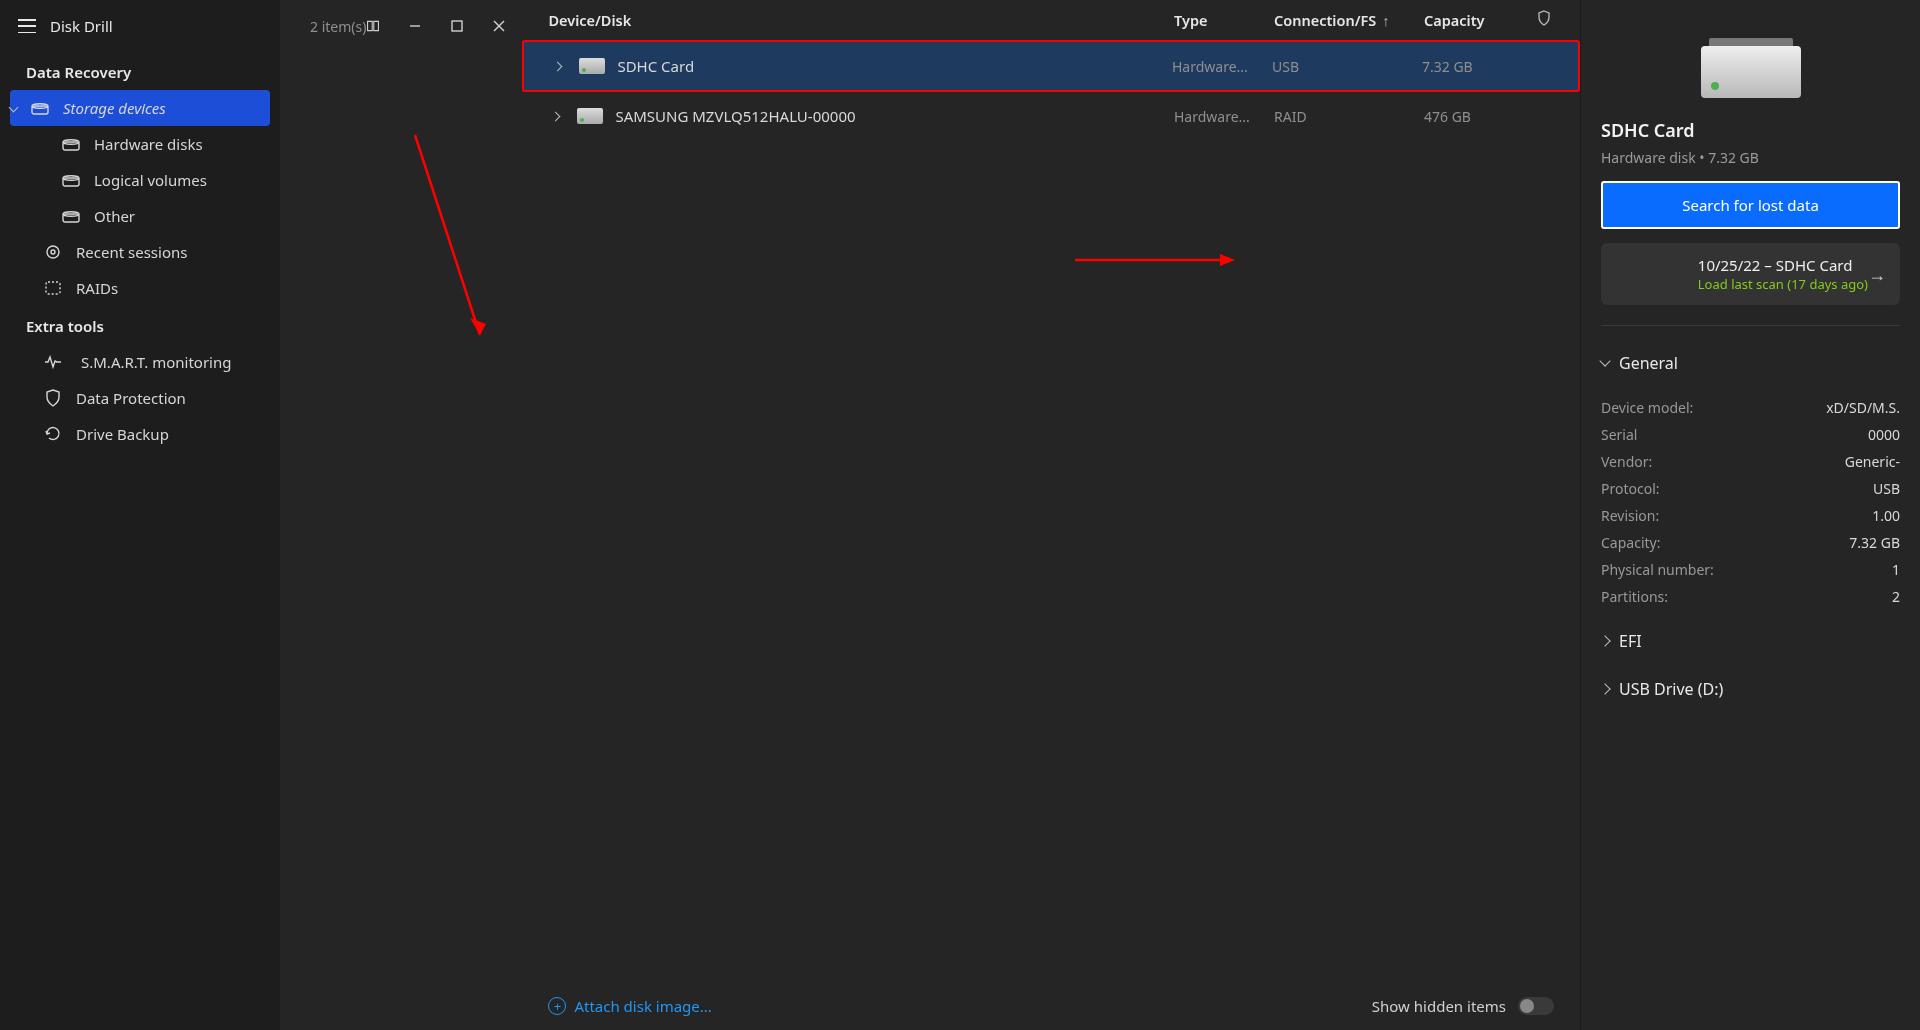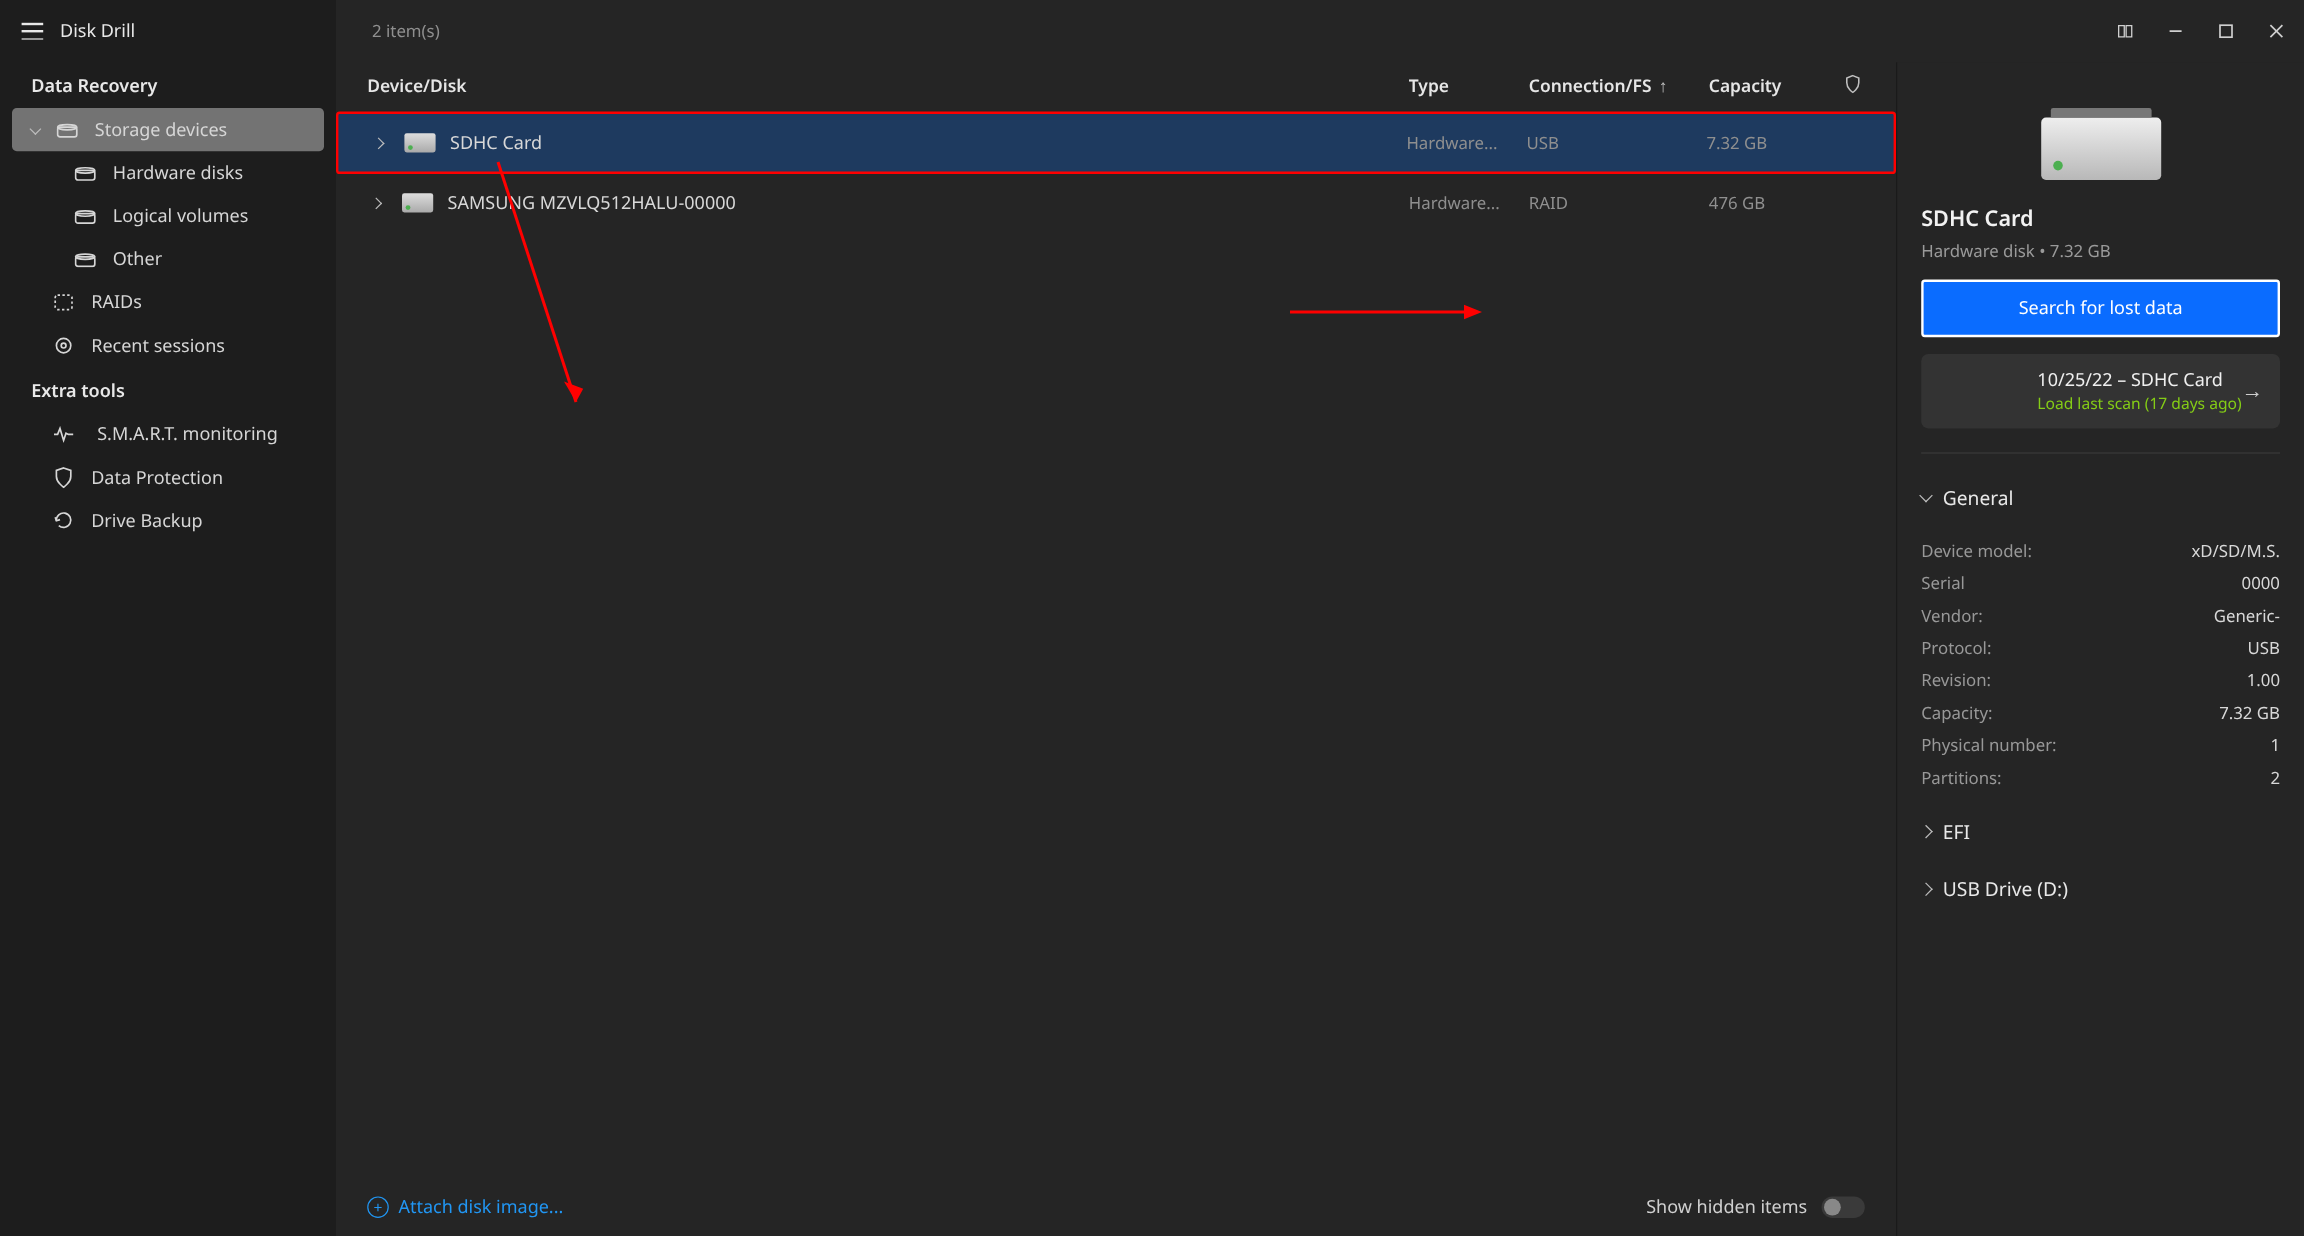--- a/index.html
+++ b/index.html
@@ -41,24 +41,25 @@
 .nav-item {
   display: flex;
   align-items: center;
   gap: 14px;
   padding: 8px 26px;
   cursor: pointer;
   font-size: 15px;
   color: #d6d6d6;
 }
 .nav-item.selected {
-  background: #737373;
+  background: #1d4ed8;
   border-radius: 4px;
   margin: 0 10px;
-  padding: 8px 16px;
+  padding: 8px 0;
+  font-style: italic;
 }
 .nav-item.sub { padding-left: 62px; }
 .chev-small {
   border: solid #bdbdbd;
   border-width: 0 1.5px 1.5px 0;
   display: inline-block;
   padding: 3px;
   transform: rotate(45deg);
   margin-top:-2px;
 }
@@ -68,21 +69,21 @@
   display: inline-flex;
   align-items: center;
   justify-content: center;
 }
 
 
 .main {
   flex: 1;
   background: #252525;
   display: flex;
-  flex-direction: column;
+  flex-direction: row;
   min-width: 0;
 }
 .main-header {
   height: 52px;
   display: flex;
   align-items: center;
   justify-content: space-between;
   padding: 0 16px;
 }
 .item-count { color: #8f8f8f; padding-left: 14px; }
@@ -283,34 +284,34 @@
       <span class="icon">
           <svg width="18" height="14" viewBox="0 0 18 14">
             <rect x="1" y="5" width="16" height="8" rx="2" fill="none" stroke="#d6d6d6" stroke-width="1.4"></rect>
             <ellipse cx="9" cy="5" rx="8" ry="2.2" fill="none" stroke="#d6d6d6" stroke-width="1.4"></ellipse>
           </svg>
         </span>
       <span>Other</span>
     </div>
     <div class="nav-item" style="padding-left:44px;">
       <span class="icon">
-          <svg width="18" height="16" viewBox="0 0 18 16">
-            <rect x="2" y="2" width="14" height="12" rx="2" fill="none" stroke="#d6d6d6" stroke-width="1.4" stroke-dasharray="2 2"></rect>
-          </svg>
-        </span>
-      <span>RAIDs</span>
-    </div>
-    <div class="nav-item" style="padding-left:44px;">
-      <span class="icon">
           <svg width="18" height="18" viewBox="0 0 18 18">
             <circle cx="9" cy="9" r="6" fill="none" stroke="#d6d6d6" stroke-width="1.4"></circle>
             <circle cx="9" cy="9" r="2" fill="none" stroke="#d6d6d6" stroke-width="1.4"></circle>
           </svg>
         </span>
       <span>Recent sessions</span>
+    </div>
+    <div class="nav-item" style="padding-left:44px;">
+      <span class="icon">
+          <svg width="18" height="16" viewBox="0 0 18 16">
+            <rect x="2" y="2" width="14" height="12" rx="2" fill="none" stroke="#d6d6d6" stroke-width="1.4" stroke-dasharray="2 2"></rect>
+          </svg>
+        </span>
+      <span>RAIDs</span>
     </div>
 
     <div class="section-label">Extra tools</div>
 
     <div class="nav-item" style="padding-left:44px;gap:19px;">
       <span class="icon">
           <svg width="18" height="14" viewBox="0 0 18 14">
             <polyline points="1,7 4,7 6,2 9,12 11,6 13,7 17,7" fill="none" stroke="#d6d6d6" stroke-width="1.4"></polyline>
           </svg>
         </span>

